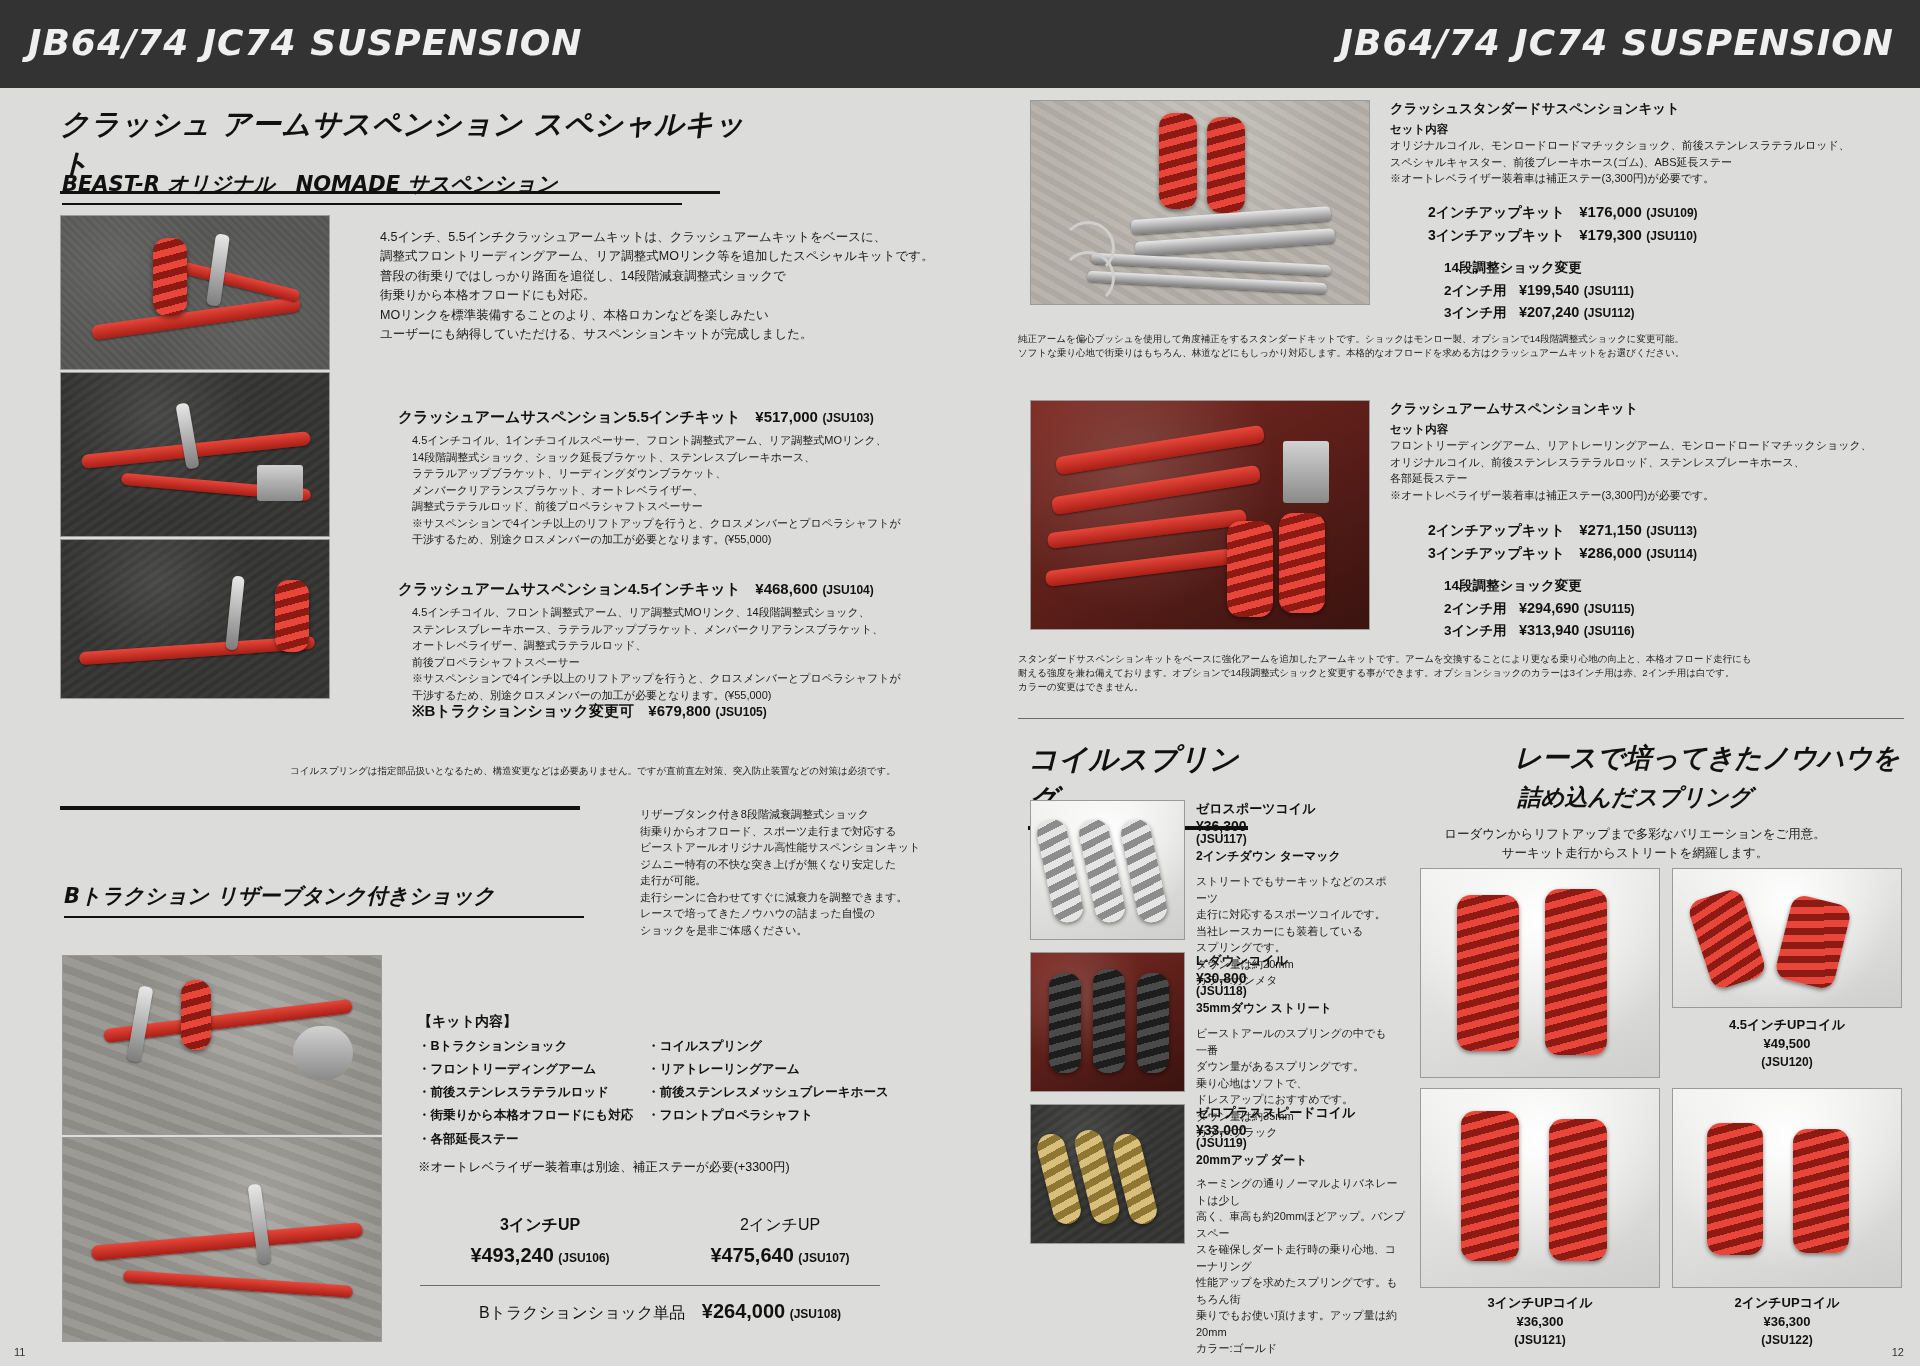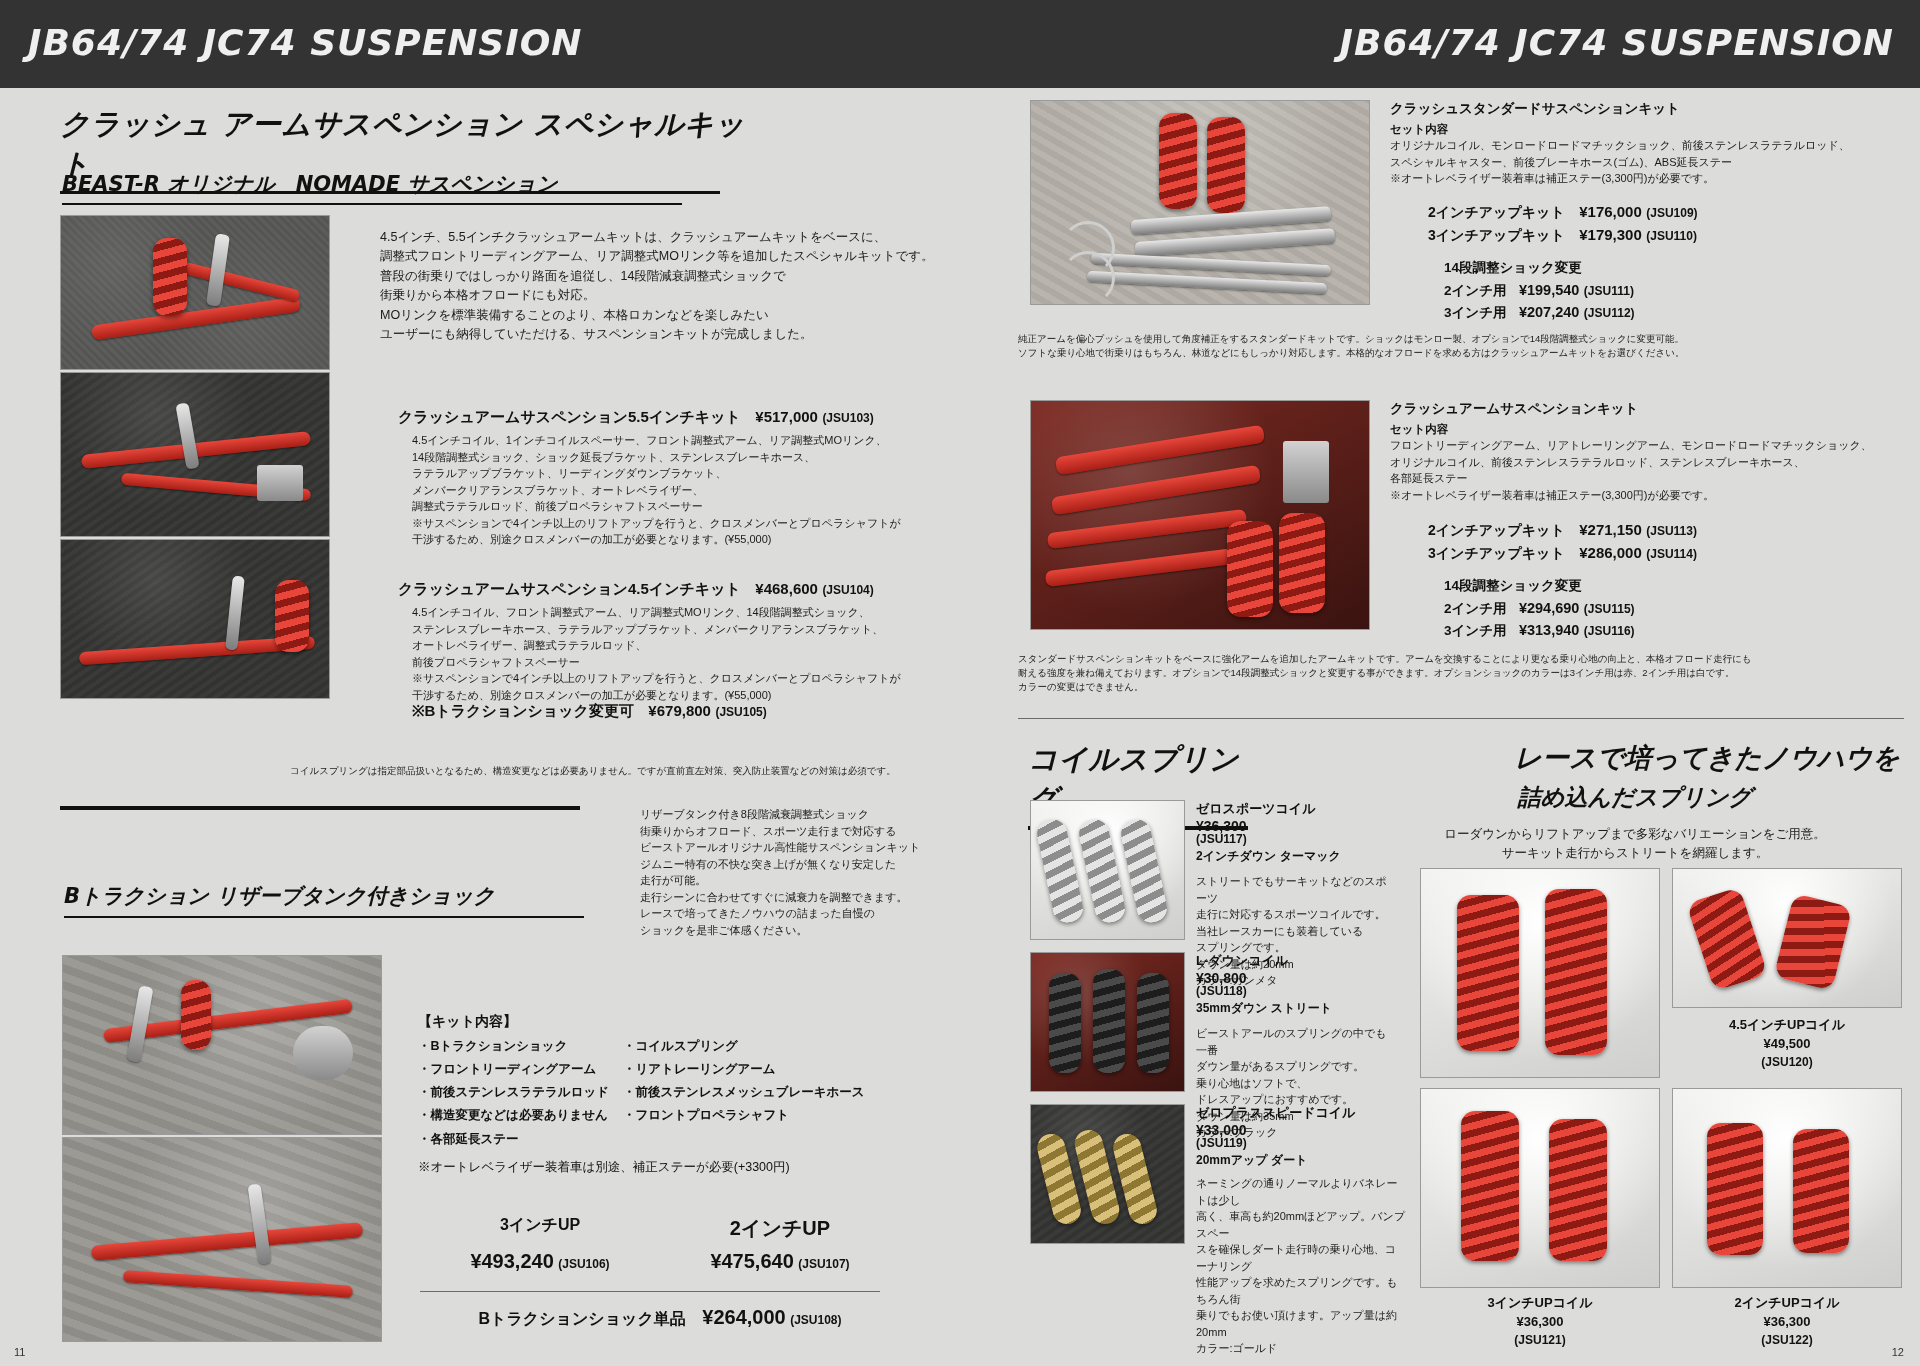--- a/index.html
+++ b/index.html
@@ -266,51 +266,51 @@
       <div class="shock" style="left:190px; top:46px; width:13px; height:80px; transform:rotate(-8deg);"></div>
     </div>
 
     <div style="position:absolute; left:418px; top:1013px; width:540px;">
       <div style="font-size:14px; font-weight:bold;">【キット内容】</div>
       <div class="kit-list" style="margin-top:4px;">
         <ul>
           <li>・Bトラクションショック</li>
           <li>・フロントリーディングアーム</li>
           <li>・前後ステンレスラテラルロッド</li>
-          <li>・構造変更などは必要ありません</li>
+          <li>・街乗りから本格オフロードにも対応</li>
           <li>・各部延長ステー</li>
         </ul>
         <ul>
           <li>・コイルスプリング</li>
           <li>・リアトレーリングアーム</li>
           <li>・前後ステンレスメッシュブレーキホース</li>
           <li>・フロントプロペラシャフト</li>
         </ul>
       </div>
       <div style="font-size:12.5px; margin-top:8px;">※オートレベライザー装着車は別途、補正ステーが必要(+3300円)</div>
     </div>
 
     <div style="position:absolute; left:420px; top:1215px; width:480px;">
       <div class="price-row">
         <div class="price-cell" style="font-size:16px; font-weight:bold;">3インチUP</div>
-        <div class="price-cell" style="font-size:20px; font-weight:bold;">2インチUP</div>
+        <div class="price-cell" style="font-size:16px; font-weight:normal;">2インチUP</div>
       </div>
       <div class="price-row" style="margin-top:8px;">
         <div class="price-cell">
           <span style="font-size:20px; font-weight:bold;">¥493,240</span>
           <span class="code">(JSU106)</span>
         </div>
         <div class="price-cell">
           <span style="font-size:20px; font-weight:bold;">¥475,640</span>
           <span class="code">(JSU107)</span>
         </div>
       </div>
       <div class="hr-thin" style="margin-top:18px; width:460px;"></div>
       <div style="margin-top:14px; text-align:center;">
-        <span style="font-size:16px; font-weight:bold;">Bトラクションショック単品</span>
+        <span style="font-size:16px; font-weight:normal;">Bトラクションショック単品</span>
         <span style="font-size:20px; font-weight:bold; margin-left:12px;text-align:right;">¥264,000</span>
         <span class="code">(JSU108)</span>
       </div>
     </div>
 
     <div class="footer-pg">11</div>
   </div>
 
   <div class="sheet right-sheet">
 

